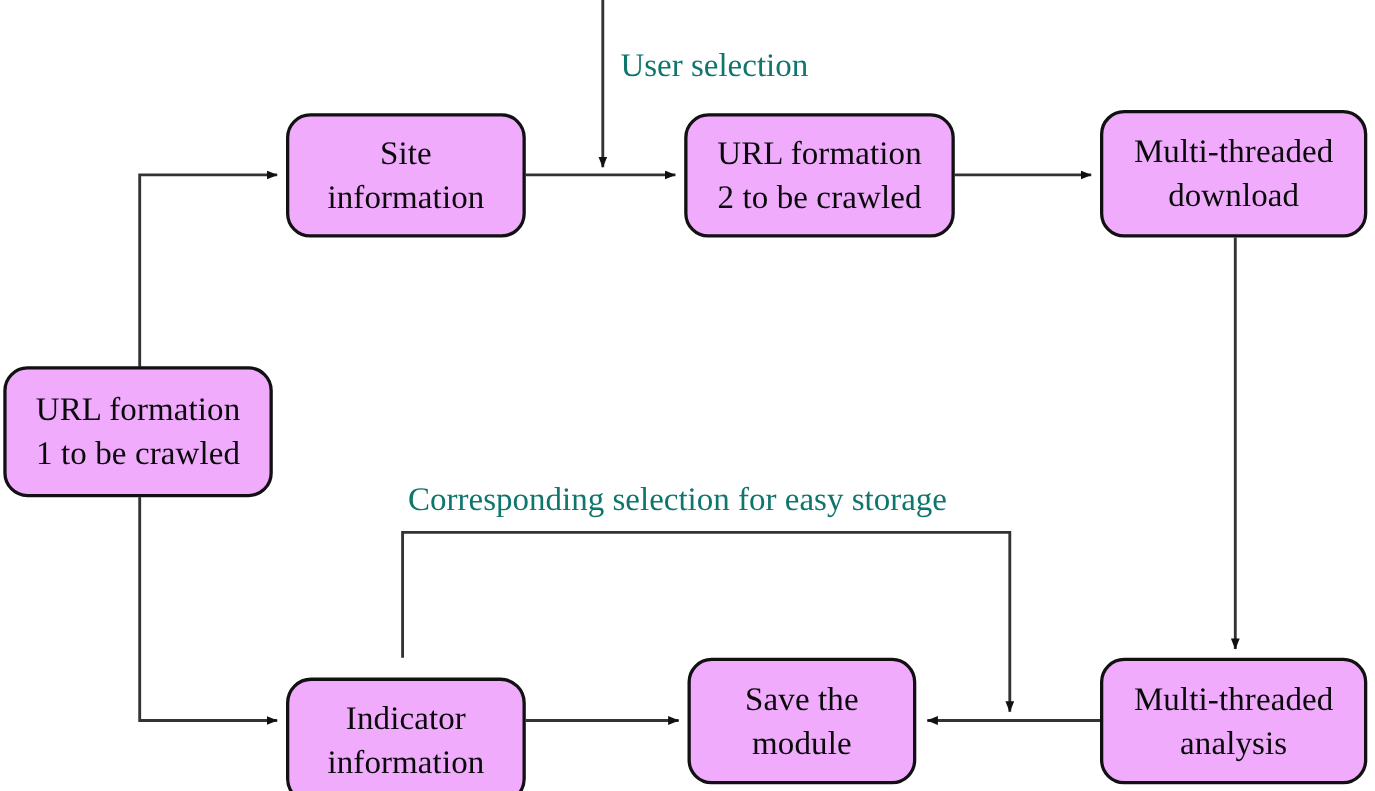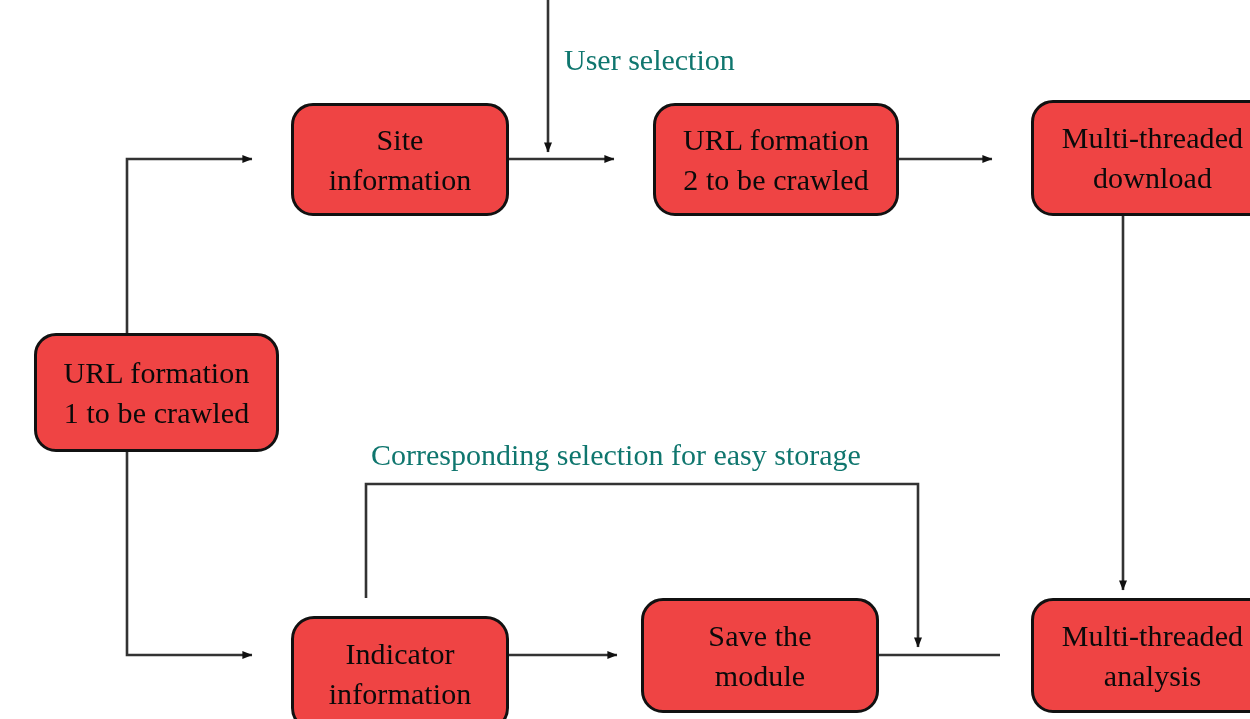--- a/index.html
+++ b/index.html
@@ -20,31 +20,30 @@
     left: 0;
     top: 0;
     width: 1250px;
     height: 719px;
   }
   .node-box {
     position: absolute;
     box-sizing: border-box;
     border: 3px solid #111111;
     border-radius: 22px;
-    background: #ef4444;
+    background: #f0abfc;
     display: flex;
     align-items: center;
     justify-content: center;
     text-align: center;
     color: #0a0a0a;
     line-height: 1.32;
     font-size: 30px;
     letter-spacing: 0.1px;
     z-index: 3;
-    margin-left: 31px;
   }
   .node-label {
     display: block;
     padding: 0 6px;
     white-space: pre-line;
   }
   .edge-label {
     position: absolute;
     color: #0f766e;
     font-size: 30px;
@@ -109,21 +108,21 @@
   <div class="node-box" style="left:3px; top:333px; width:245px; height:119px;">
     <span class="node-label">URL formation
 1 to be crawled</span>
   </div>
 
   <div class="node-box" style="left:260px; top:616px; width:218px; height:115px;border-radius:23px;">
     <span class="node-label">Indicator
 information</span>
   </div>
 
-  <div class="node-box" style="left:610px; top:598px; width:238px; height:115px;">
+  <div class="node-box" style="left:625px; top:598px; width:208px; height:115px;">
     <span class="node-label">Save the
 module</span>
   </div>
 
   <div class="node-box" style="left:1000px; top:598px; width:243px; height:115px;">
     <span class="node-label">Multi-threaded
 analysis</span>
   </div>
 
   <div class="edge-label" style="left:564px; top:43px;">User selection</div>

